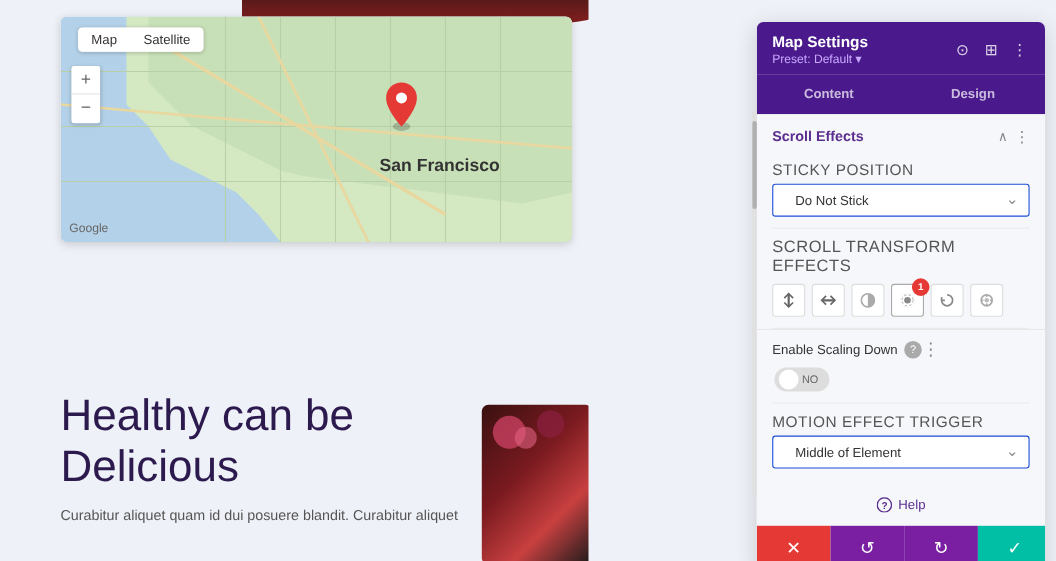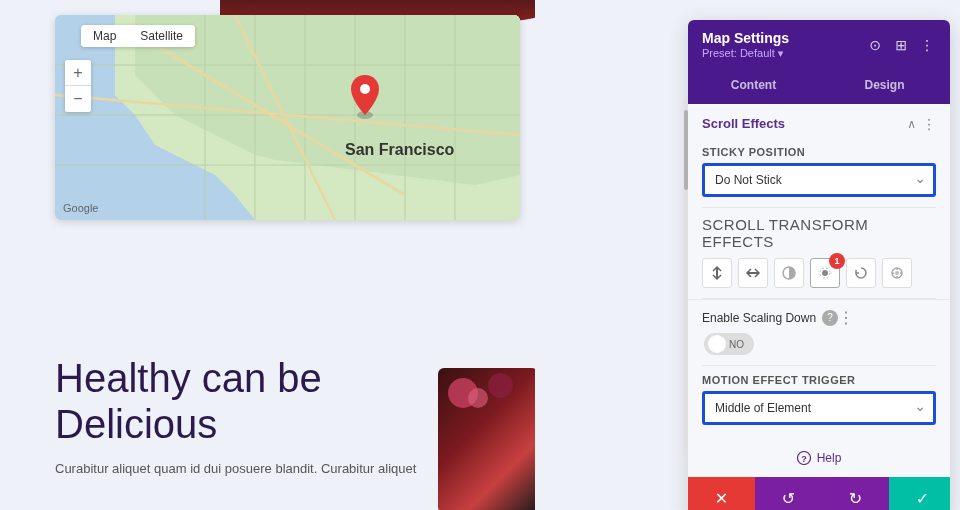--- a/index.html
+++ b/index.html
@@ -31,21 +31,21 @@
       height: 205px;
       border-radius: 6px;
       overflow: hidden;
       box-shadow: 0 2px 8px rgba(0,0,0,0.15);
       background: #e8eff5;
     }
 
     .map-tabs {
       position: absolute;
       top: 10px;
-      left: 26px;
+      left: 16px;
       display: flex;
       background: white;
       border-radius: 4px;
       overflow: hidden;
       box-shadow: 0 1px 4px rgba(0,0,0,0.2);
       z-index: 10;
     }
 
     .map-tab {
       padding: 4px 12px;
@@ -212,32 +212,32 @@
       cursor: pointer;
     }
 
     
     .field-group {
       padding: 6px 14px 10px;
       background: #f5f7fa;
     }
 
     .field-label {
-      font-size: 11px;
+      font-size: 14px;
       color: #555;
       margin-bottom: 5px;
       text-transform: uppercase;
       letter-spacing: 0.5px;
-      font-weight: 700;
+      font-weight: 400;
     }
 
     .select-field {
       width: 100%;
-      padding: 7px 10px;
-      border: 3px solid #1d4ed8;
+      padding: 7px 20px;
+      border: 1px solid #1d4ed8;
       border-radius: 3px;
       background: white;
       font-size: 12px;
       color: #333;
       appearance: none;
       -webkit-appearance: none;
       cursor: pointer;
       position: relative;
     }
 

